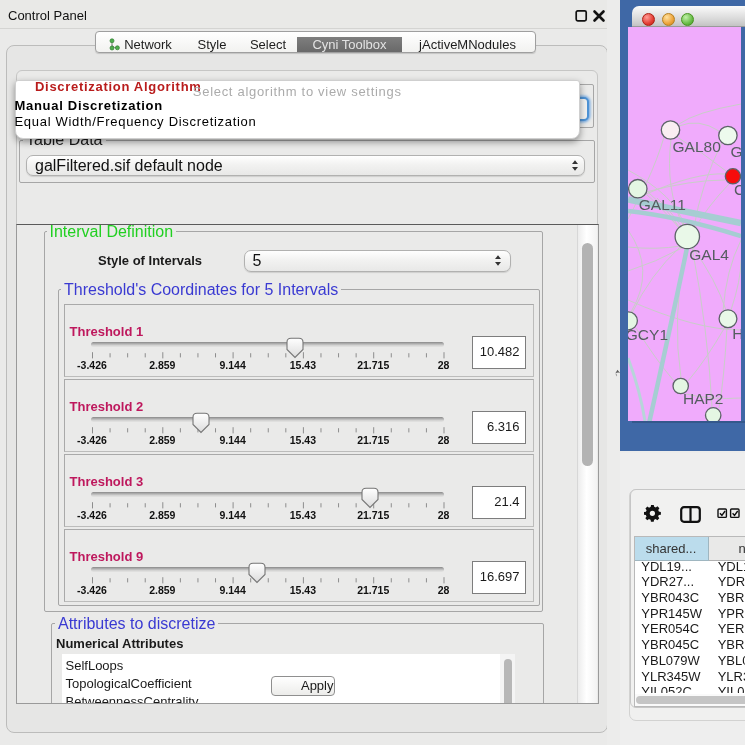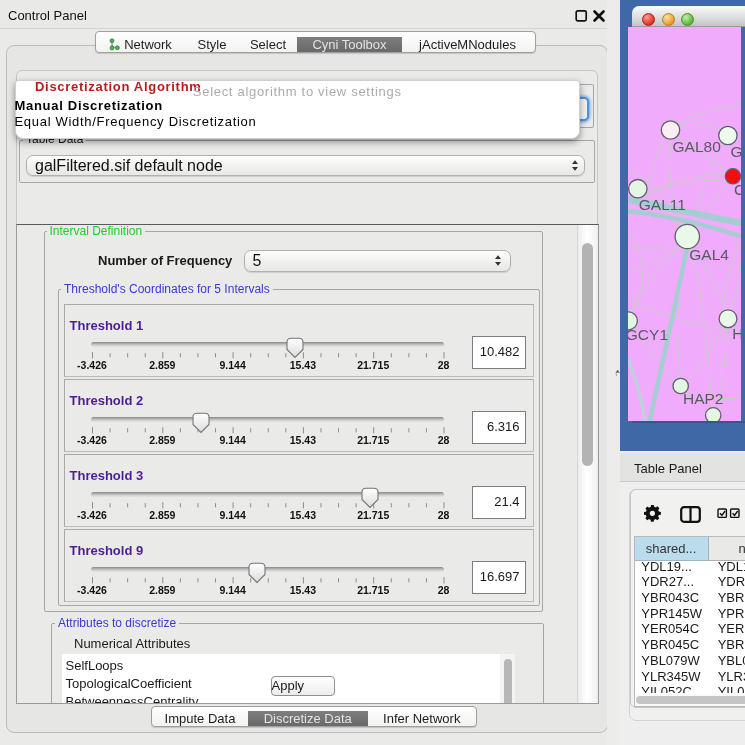--- a/index.html
+++ b/index.html
@@ -15,29 +15,29 @@
   border:1px solid #c6c6c5;border-radius:6px;}
 
 .tabgrp{display:flex;align-items:flex-end;border:1px solid #9f9f9f;border-radius:4px;z-index:3;
   background:linear-gradient(#ffffff,#f2f2f0);box-shadow:0 1px 1px rgba(0,0,0,.15);margin-left:8px;}
 .tab{display:flex;align-items:center;justify-content:center;font-size:13px;color:#1d1d1d;
   white-space:nowrap;position:relative;}
 .tab.sel{background:linear-gradient(#7e7e7e,#696969);color:#e3e3e3;}
 .tsep{width:1px;background:#b5b5b5;margin:3px 0;}
 
 .grp{position:absolute;border:1px solid #a6a6a6;border-radius:2px;}
-.grplab{position:absolute;background:#eaeae9;padding:0 3px;line-height:11px;font-size:12px;}
+.grplab{position:absolute;background:#eaeae9;padding:0 3px;line-height:11px;font-size:16px;}
 
 .combo{position:absolute;border:1px solid #b1b1b0;border-radius:7px;
   background:linear-gradient(#ffffff,#f2f2f1 45%,#e8e8e7);box-shadow:0 1px 1px rgba(0,0,0,.12);}
 .combo .ctext{position:absolute;left:8px;top:1px;font-size:16px;color:#111;}
 
 .tpanel{position:absolute;left:46.5px;width:468px;height:70.5px;border:1px solid #bcbcbb;
   border-top-color:#a9a9a9;border-left-color:#a9a9a9;background:#eaeae9;}
-.ttl{position:absolute;left:5px;top:13px;font-weight:bold;font-size:13px;color:#4c1d95;}
+.ttl{position:absolute;left:5px;top:19px;font-weight:bold;font-size:13px;color:#be185d;}
 .track{position:absolute;left:26px;top:36.6px;width:353px;height:5.2px;border-radius:3px;
   background:linear-gradient(#898989,#b5b5b5 40%,#d9d9d8 75%,#e3e3e2);}
 .vbox{position:absolute;left:407px;top:31.4px;width:47px;height:30.2px;background:#fff;
   border:1px solid #7d7d7d;font-size:13px;text-align:right;line-height:30px;padding-right:5px;}
 .ticklab{position:absolute;top:54px;font-size:10.5px;font-weight:bold;color:#111;
   transform:translateX(-50%);}
 
 
 #netwin{left:620px;top:0;width:125px;height:451px;background:#3f68a6;}
 #nettbar{left:12px;top:6px;width:113px;height:20px;border-radius:7px 0 0 0;
@@ -98,21 +98,21 @@
     </div>
 
     <div class="abs" style="left:16px;top:187.5px;width:580.5px;height:478.5px;background:#eaeae9;
       border:1px solid #9a9a9a;border-top-color:#5a5a5a;overflow:hidden;margin-top:36px;">
 
       <div class="abs" style="left:560px;top:0;width:19px;height:478px;background:linear-gradient(90deg,#ececec,#ffffff 45%,#f2f2f2);border-left:1px solid #d7d7d7;"></div>
       <div class="abs" style="left:564.5px;top:18.5px;width:11px;height:223px;background:#b3b3b3;border-radius:5.5px;"></div>
 
       <div class="grp" style="left:26.5px;top:6.5px;width:497px;height:379px"></div>
       <div class="grplab" style="left:29.5px;top:1px;color:#21d021">Interval Definition</div>
-      <div class="abs" style="left:81px;top:28px;font-weight:bold">Number of Frequency</div>
+      <div class="abs" style="left:81px;top:28px;font-weight:bold">Style of Intervals</div>
       <div class="combo" style="left:226.5px;top:25.5px;width:265px;height:19.5px">
         <div class="ctext">5</div>
         <svg class="abs" style="right:8px;top:4px" width="8" height="11" viewBox="0 0 8 11">
           <path d="M4 0.2 L7 4 H1 Z" fill="#333"></path>
             <path d="M4 10.8 L7 7 H1 Z" fill="#333"></path>
         </svg>
       </div>
 
       <div class="grp" style="left:40.5px;top:64.5px;width:480px;height:315px"></div>
       <div class="grplab" style="left:44px;top:59px;color:#3a3ad2">Threshold's Coordinates for 5 Intervals</div>
@@ -292,36 +292,31 @@
                 <stop offset="1" stop-color="#dcdcdc"></stop>
               </linearGradient>
             </defs>
             <path d="M1 5.2 Q1 1.2 5 1.2 L13 1.2 Q17 1.2 17 5.2 L17 12.4 L9 20.4 L1 12.4 Z" fill="url(#thg3)" stroke="#767676" stroke-width="1.1"></path>
           </svg>
           <div class="vbox">16.697</div>
         </div>
 
       <div class="grp" style="left:33.5px;top:398.5px;width:491px;height:120px"></div>
       <div class="grplab" style="left:38px;top:393px;color:#3a3ad2">Attributes to discretize</div>
-      <div class="abs" style="left:57px;top:411.5px;font-weight:normal">Numerical Attributes</div>
+      <div class="abs" style="left:39px;top:411.5px;font-weight:bold">Numerical Attributes</div>
       <div class="abs" style="left:44.5px;top:429.5px;width:453px;height:60px;background:#fff;">
         <div style="padding:2.5px 0 0 4px;line-height:18.1px">SelfLoops<br>TopologicalCoefficient<br>BetweennessCentrality</div>
         <div class="abs" style="right:0;top:0;width:14.5px;height:60px;background:#f4f4f4;"></div>
         <div class="abs" style="right:2.3px;top:4.5px;width:8px;height:56px;background:#b7b7b7;border-radius:4px 4px 0 0;"></div>
       </div>
     </div>
 
     <div class="abs" style="left:270.5px;top:675.8px;width:62px;height:18.5px;border:1px solid #8f8f8f;
-      border-radius:4px;background:linear-gradient(#ffffff,#ececea);text-align:left;line-height:18px;">Apply</div>
-
-    <div class="abs tabgrp" style="left:143px;top:705.5px;width:324px;height:19.5px">
-      <div class="tab" style="width:96px">Impute Data</div>
-      <div class="tab sel" style="width:119.5px">Discretize Data</div>
-      <div class="tab" style="width:108.5px">Infer Network</div>
-    </div>
+      border-radius:4px;background:linear-gradient(#ffffff,#ececea);text-align:right;line-height:18px;">Apply</div>
+
   </div>
 
   <div class="abs" style="left:607px;top:0;width:13px;height:745px;background:#ececeb;"></div>
   <svg class="abs" style="left:613px;top:368px" width="9" height="9" viewBox="0 0 9 9">
     <path d="M2.2 5.5 L4.5 1.8 L7.2 5.2 Q5 3.8 2.2 5.5 Z" fill="#5f5f5f"></path>
     <path d="M3.4 5.4 Q4.6 7.2 3.8 8.4 L2.6 6.4 Z" fill="#9a9a9a"></path>
   </svg>
 
   <div id="netwin" class="abs">
     <div id="nettbar" class="abs">
@@ -387,23 +382,20 @@
           <text x="629.8" y="340.2">GCY1</text>
           <text x="736.3" y="338.7">H</text>
           <text x="687" y="403.7">HAP2</text>
         </g>
       </svg>
     </div>
     <div class="abs" style="left:12px;top:421px;width:113px;height:2px;background:#2c4a77;opacity:.55"></div>
   </div>
 
   <div id="tpwin" class="abs">
-    <div class="abs" style="left:0;top:0;width:125px;height:27.5px;background:#e3e3e2;border-bottom:1px solid #c9c9c9;">
-      <div class="abs" style="left:14px;top:8px;">Table Panel</div>
-    </div>
     <div class="abs" style="left:9.3px;top:35.5px;width:140px;height:230px;background:#f0f0ef;
       border:1px solid #d2d2d1;border-radius:7px;"></div>
     <div class="abs" style="left:9.5px;top:36px;width:130px;height:216.5px;background:#f1f1f0;
       border:1px solid #c6c6c6;border-radius:6px;">
 
       <svg class="abs" style="left:13.4px;top:15.3px" width="18" height="18" viewBox="0 0 18 18">
         <path fill="#111" d="M16.5 10.5 v-3 l-2.2 -.4 a5.5 5.5 0 0 0 -.7 -1.7 l1.3 -1.9 l-2.1 -2.1 l-1.9 1.3 a5.5 5.5 0 0 0 -1.7 -.7 L8.8 0 h-3 l-.4 2.2 a5.5 5.5 0 0 0 -1.7 .7 L1.8 1.6 L-.3 3.7 l1.3 1.9 a5.5 5.5 0 0 0 -.7 1.7 L-2 7.5 v3 l2.2 .4 a5.5 5.5 0 0 0 .7 1.7 l-1.3 1.9 l2.1 2.1 l1.9 -1.3 a5.5 5.5 0 0 0 1.7 .7 l.4 2.2 h3 l.4 -2.2 a5.5 5.5 0 0 0 1.7 -.7 l1.9 1.3 l2.1 -2.1 l-1.3 -1.9 a5.5 5.5 0 0 0 .7 -1.7 Z" transform="translate(1.7 0) scale(0.92)"></path>
         <circle cx="8.4" cy="8.3" r="2.6" fill="#f1f1f0"></circle>
       </svg>
       <svg class="abs" style="left:49.4px;top:15.8px" width="21" height="17" viewBox="0 0 21 17">

